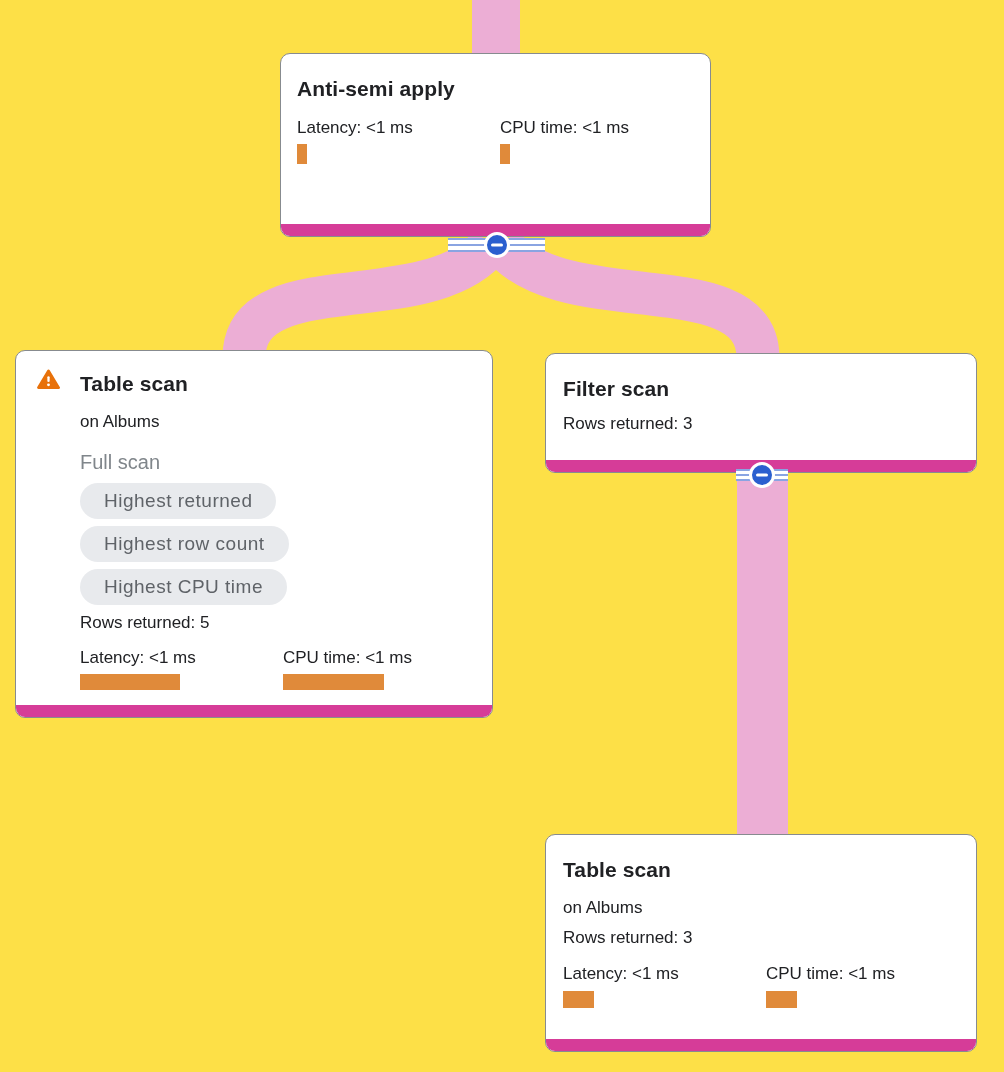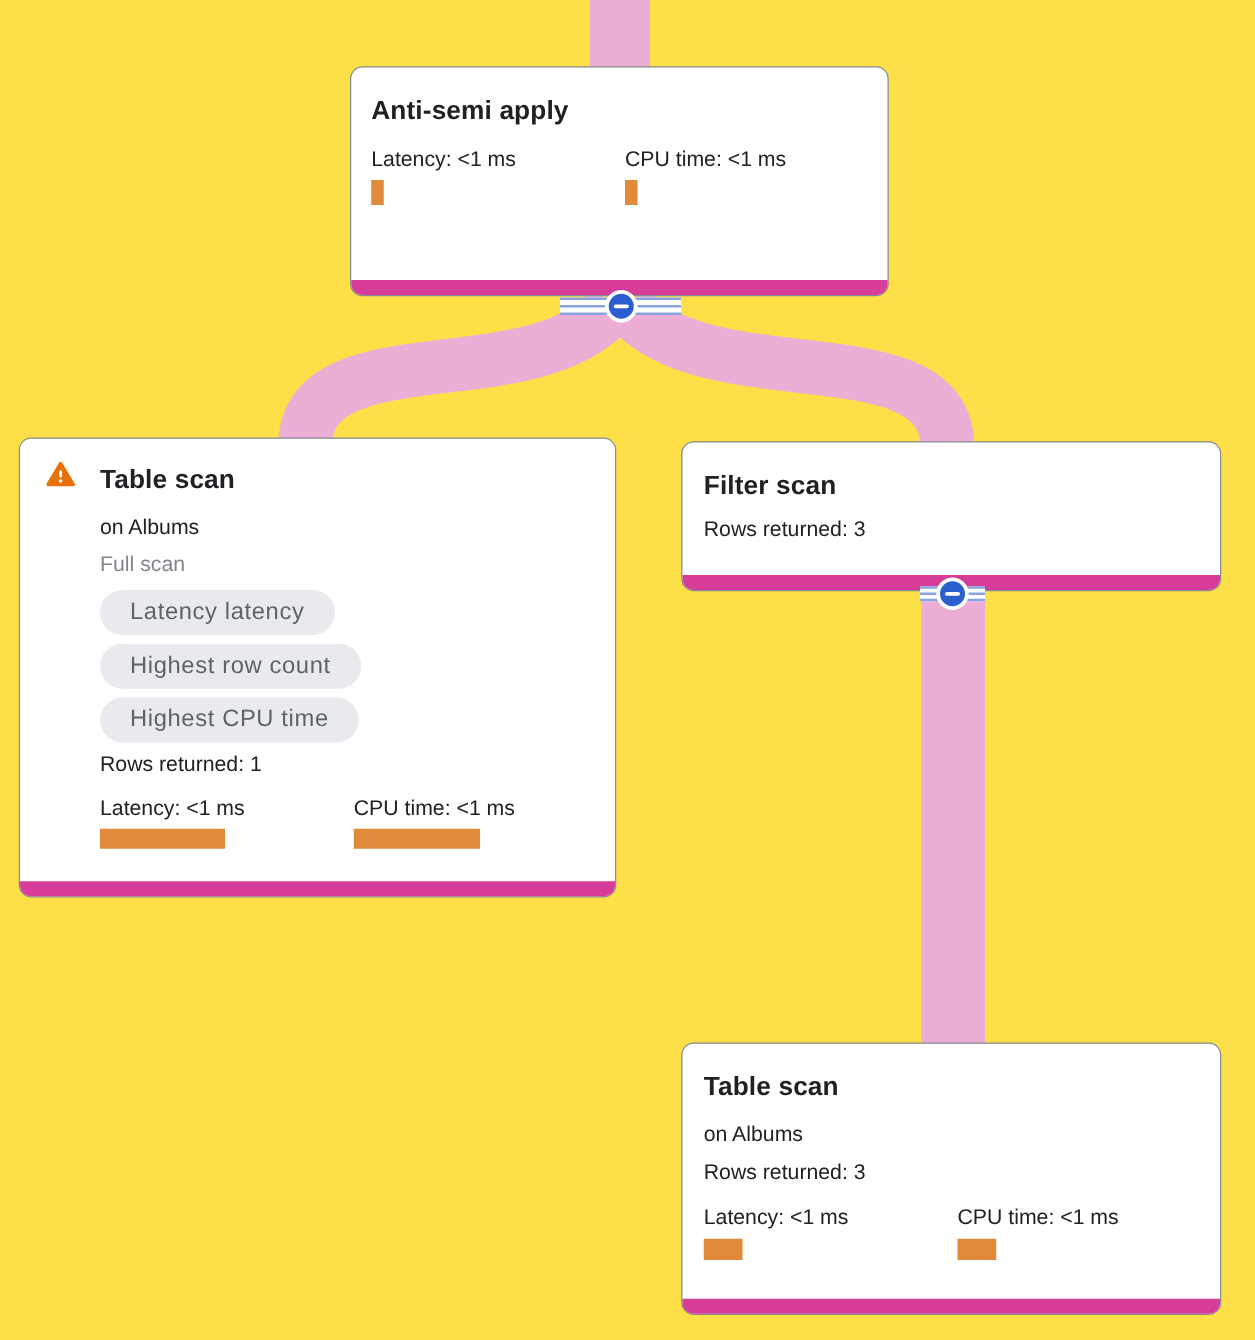--- a/index.html
+++ b/index.html
@@ -30,21 +30,21 @@
 
   .accent {
     position: absolute;
     left: 0; right: 0; bottom: 0;
     height: 12px;
     background: #d63c98;
     border-radius: 0 0 9px 9px;
   }
   .title { font-size: 21px; font-weight: 700; line-height: 26px; letter-spacing: .1px; }
   .sub   { font-size: 17px; line-height: 21px; margin-top: 14px; }
-  .scan-type { font-size: 17px; line-height: 21px; margin-top: 9px; color: #80868b; }
+  .scan-type { font-size: 20px; line-height: 21px; margin-top: 20px; color: #80868b; }
   .rows  { font-size: 17px; line-height: 21px; }
   #node-0 .rows { margin-top: 12px; }
   #node-1 .rows { margin-top: 4px; }
   #node-2 .rows { margin-top: 11px; }
   #node-3 .rows { margin-top: 9px; }
 
   .badges { margin-top: 10px; }
   .badge {
     display: table;
     background: #e8eaed;
@@ -134,25 +134,25 @@
       <svg width="23" height="21" viewBox="0 0 24 22">
         <path d="M12 2 L22.5 19.5 H1.5 Z" fill="#e8710a" stroke="#e8710a" stroke-width="3" stroke-linejoin="round"></path>
         <rect x="10.8" y="7.5" width="2.4" height="6.2" rx="1.2" fill="#ffffff"></rect>
         <circle cx="12" cy="16.6" r="1.5" fill="#ffffff"></circle>
       </svg>
     </span>
     <div class="title">Table scan</div>
     <div class="sub">on Albums</div>
     <div class="scan-type">Full scan</div>
     <div class="badges">
-      <span class="badge">Latency latency</span>
+      <span class="badge">Highest returned</span>
       <span class="badge">Highest row count</span>
       <span class="badge">Highest CPU time</span>
     </div>
-    <div class="rows">Rows returned: 1</div>
+    <div class="rows">Rows returned: 5</div>
     <div class="metrics">
       <div class="metric">
         <div class="label">Latency: &lt;1 ms</div>
         <div class="bar" style="width: 100px; height: 16px;"></div>
       </div>
       <div class="metric">
         <div class="label">CPU time: &lt;1 ms</div>
         <div class="bar" style="width: 101px; height: 16px;"></div>
       </div>
     </div>

